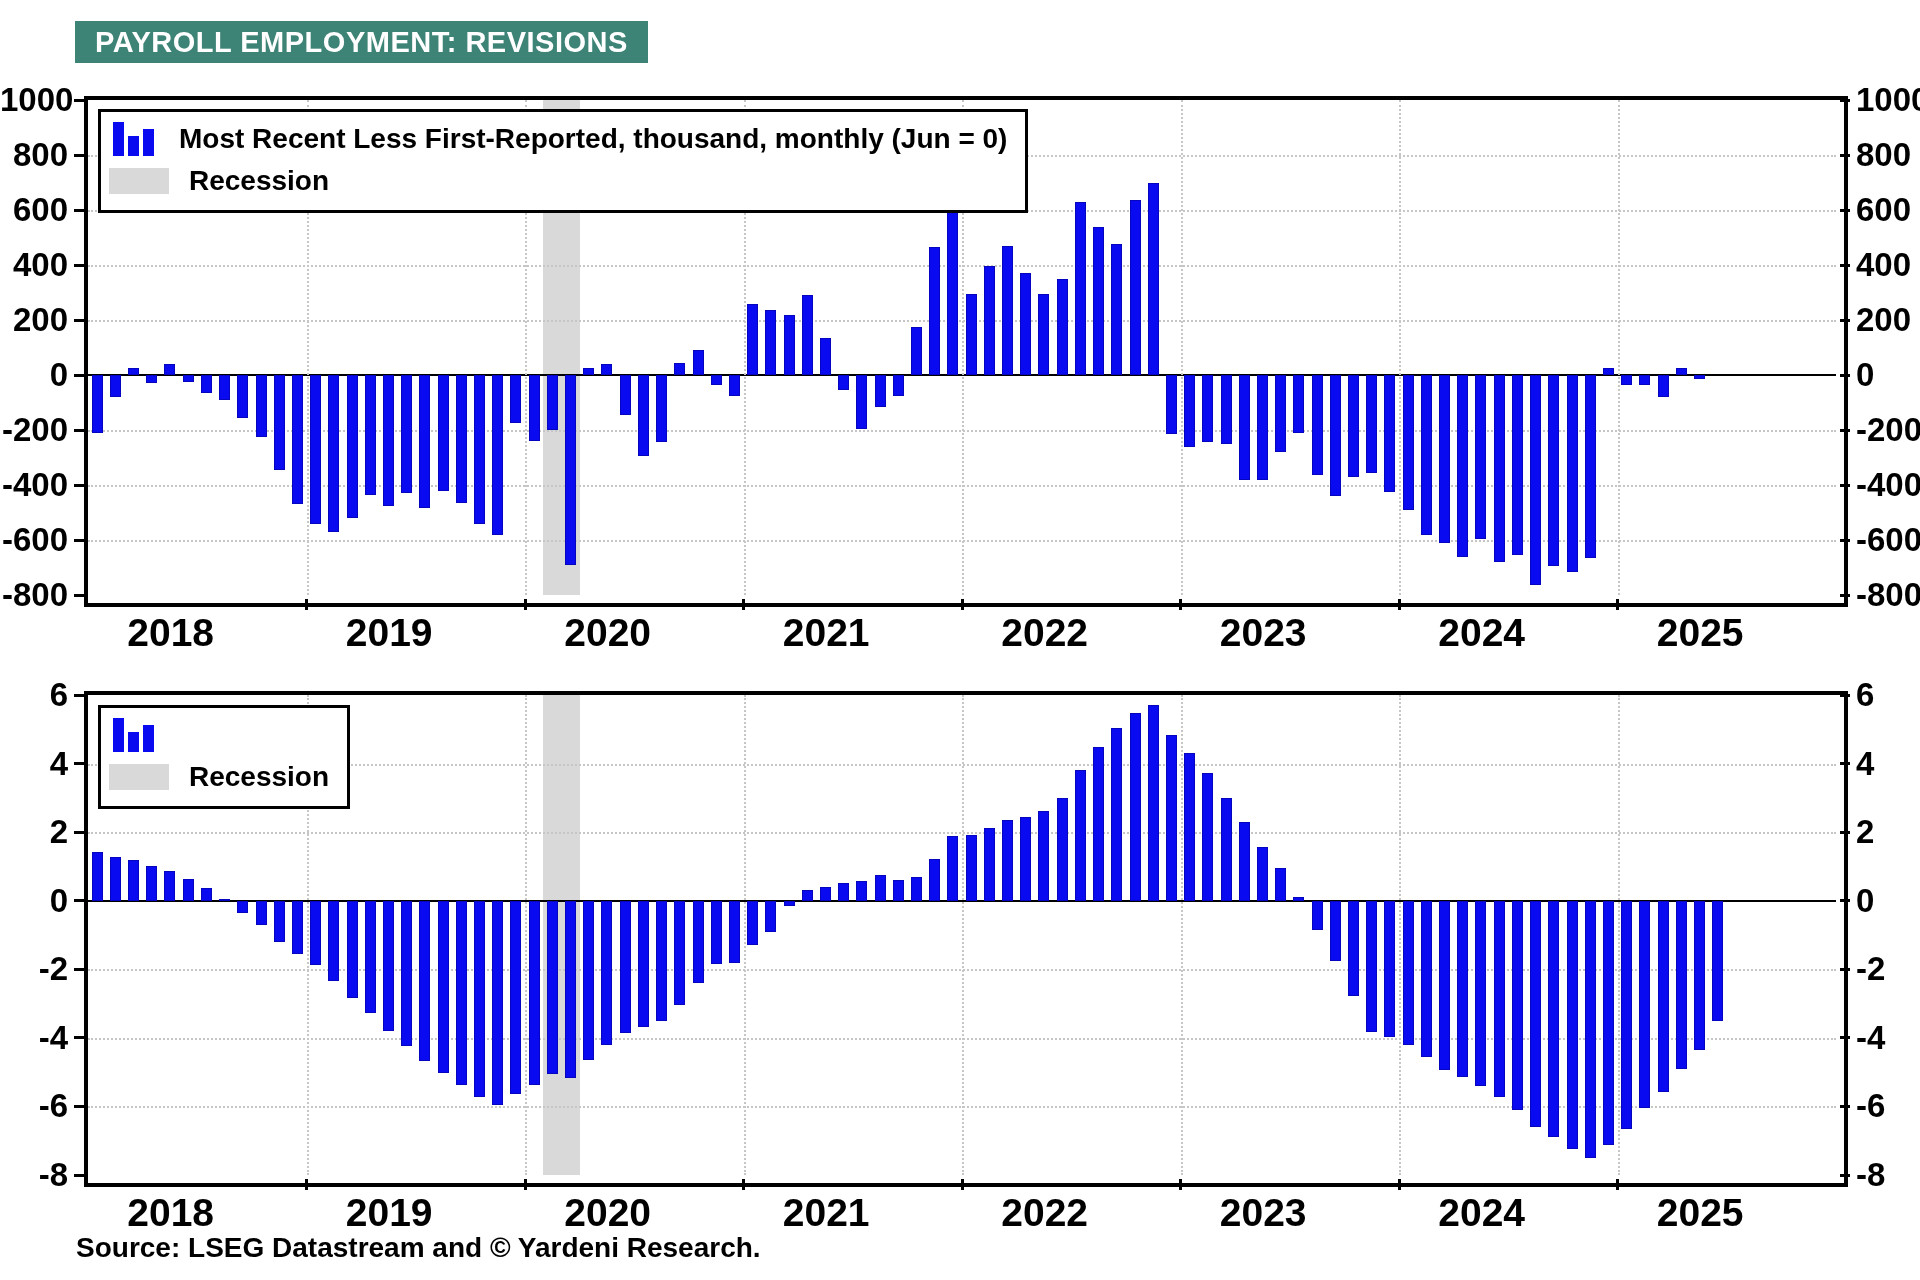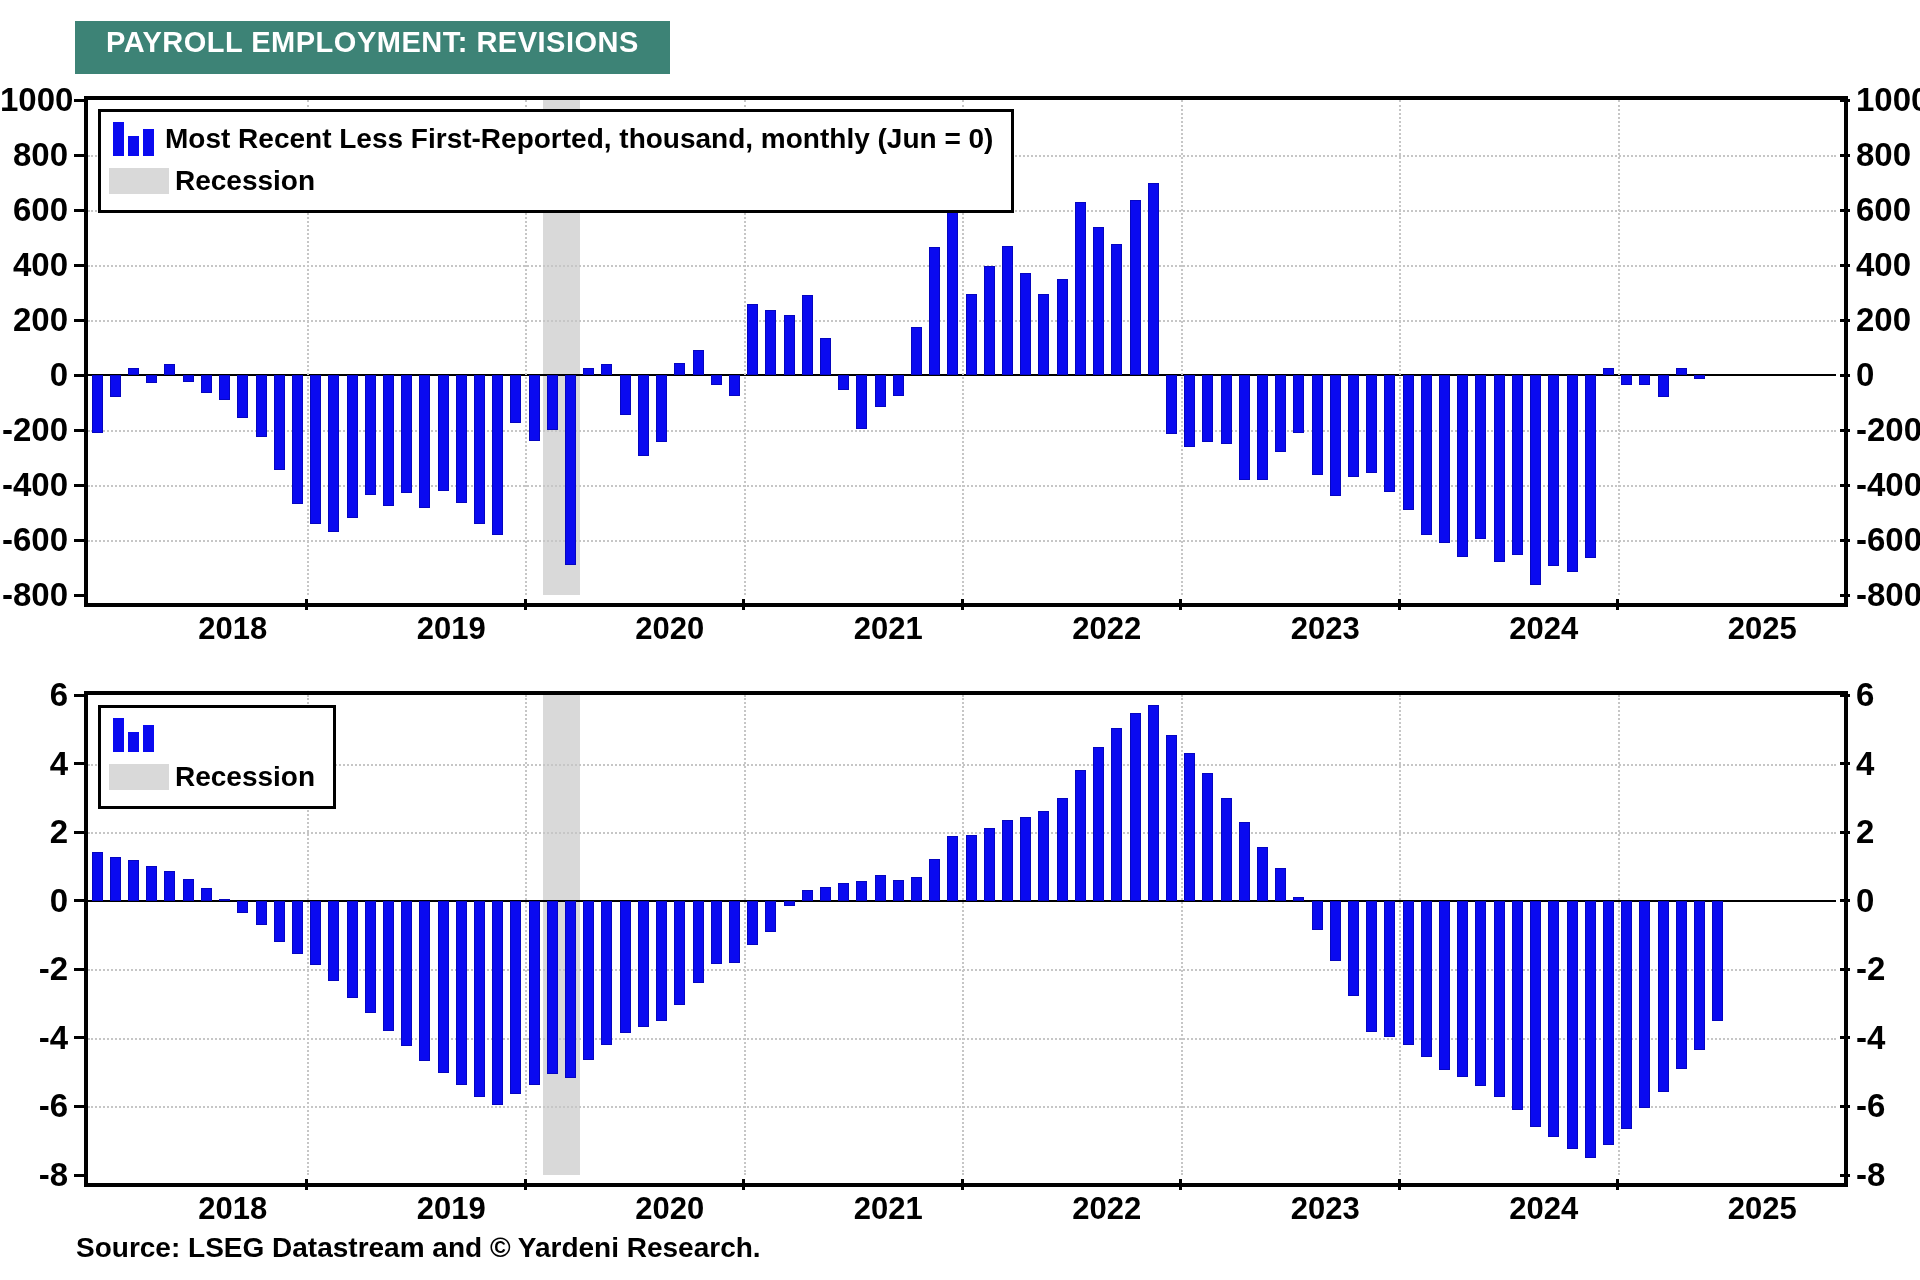--- a/index.html
+++ b/index.html
@@ -1,31 +1,31 @@
 <!DOCTYPE html>
 <html><head>
 <meta charset="utf-8">
 <style>
   html,body{margin:0;padding:0;background:#ffffff;}
   body{position:relative;width:1920px;height:1280px;overflow:hidden;
        font-family:"Liberation Sans", sans-serif;font-weight:bold;color:#000;}
-  .title-badge{position:absolute;left:75px;top:21px;height:53px;line-height:42px;
-       padding:0 31px;font-size:29px;letter-spacing:.5px;white-space:nowrap;}
+  .title-badge{position:absolute;left:75px;top:21px;height:42px;line-height:42px;
+       padding:0 20px;font-size:29px;letter-spacing:.5px;white-space:nowrap;}
   .chart-frame{position:absolute;border:4px solid #000;background:transparent;pointer-events:none;}
   .plot{position:absolute;overflow:hidden;}
   .gridH{position:absolute;left:0;width:100%;border-top:2px dotted #c6c6c6;height:0;}
   .gridV{position:absolute;top:0;height:100%;border-left:2px dotted #c6c6c6;width:0;}
   .zeroline{position:absolute;left:0;width:100%;height:2px;background:#000;}
   .recession{position:absolute;top:0;height:100%;}
   .bar{position:absolute;box-sizing:border-box;}
   .ytick-label{position:absolute;font-size:33px;line-height:34px;white-space:nowrap;}
   .ytick-mark,.xtick-mark{position:absolute;background:#000;}
-  .year-label{position:absolute;font-size:31px;text-align:right;width:140px;margin-left:-70px;white-space:nowrap;}
+  .year-label{position:absolute;font-size:39px;text-align:left;width:140px;margin-left:-70px;white-space:nowrap;}
   .legend{position:absolute;background:#fff;border:3px solid #000;padding:6px 18px 8px 12px;}
-  .legend-row{display:flex;align-items:center;height:42px;}
+  .legend-row{display:flex;align-items:center;gap:14px;height:42px;}
   .legend-bars{display:flex;align-items:flex-end;gap:4px;width:52px;height:34px;justify-content:flex-start;}
   .legend-bars span{display:block;width:11px;}
   .legend-text{font-size:28px;white-space:nowrap;}
   .legend-recession-swatch{width:60px;height:26px;margin-left:-4px;margin-right:6px;}
   .source-note{position:absolute;left:76px;top:1232px;font-size:28px;white-space:nowrap;}
 </style>
 </head>
 <body>
 
 <div class="title-badge" style="background: rgb(61, 131, 118); color: rgb(255, 255, 255);">PAYROLL EMPLOYMENT: REVISIONS</div>

